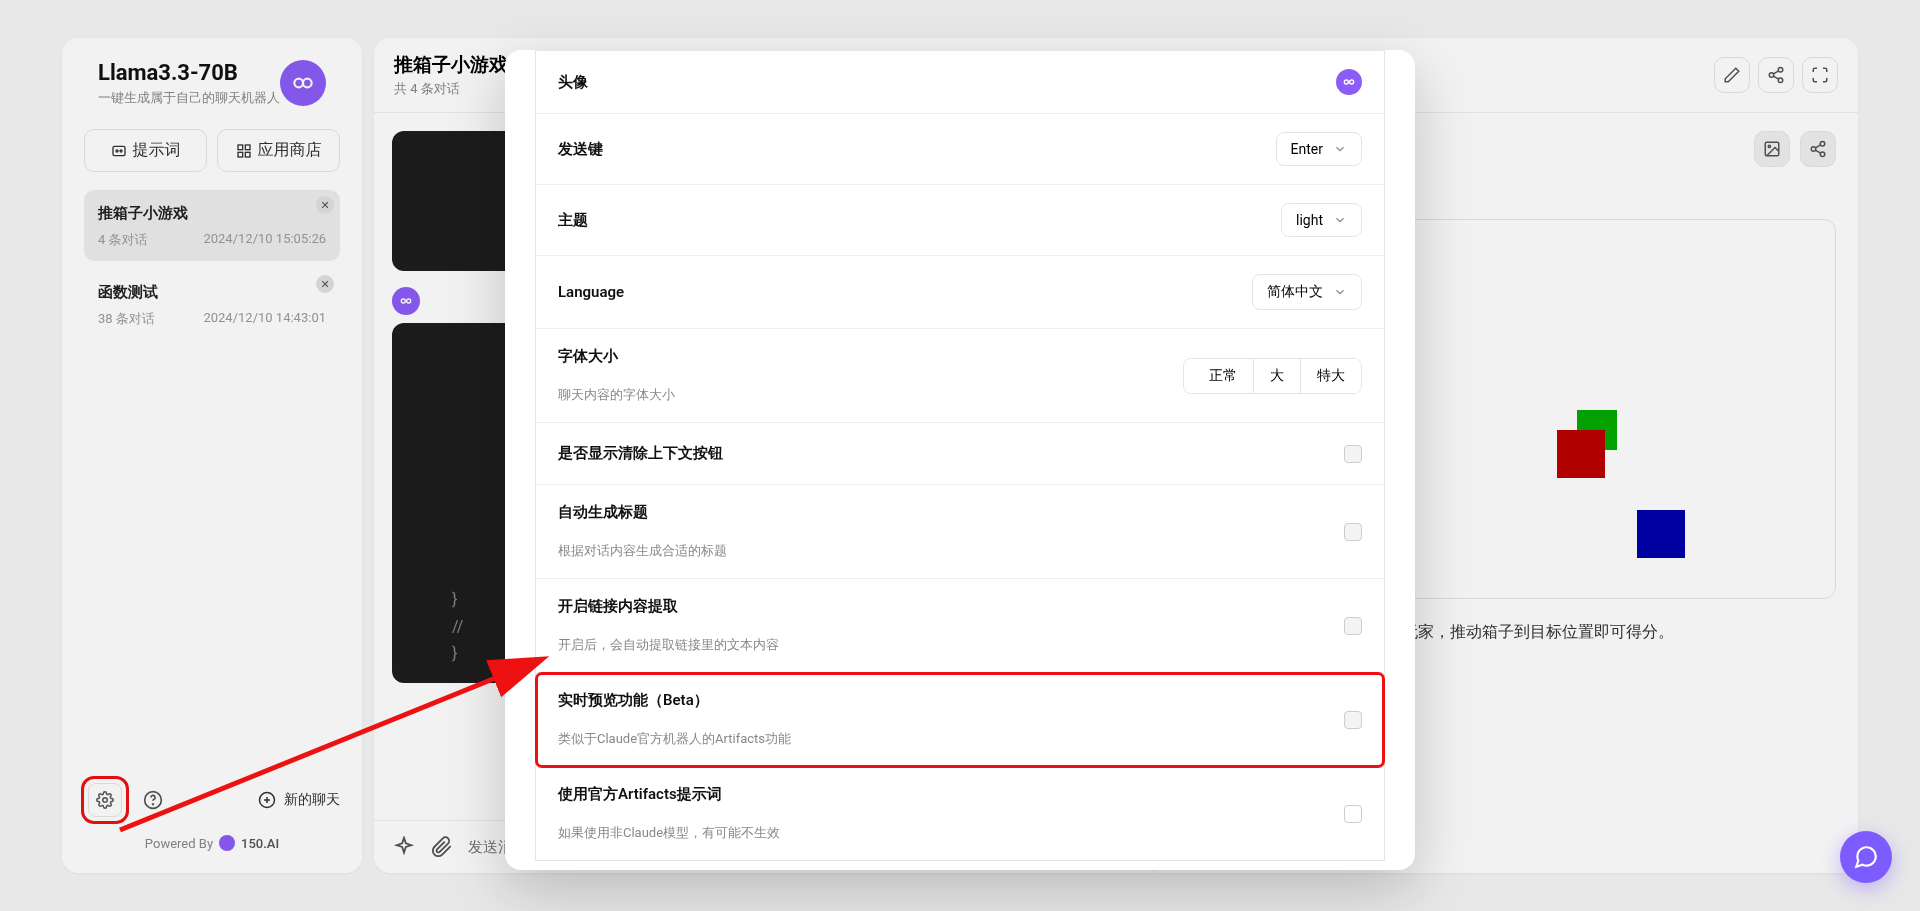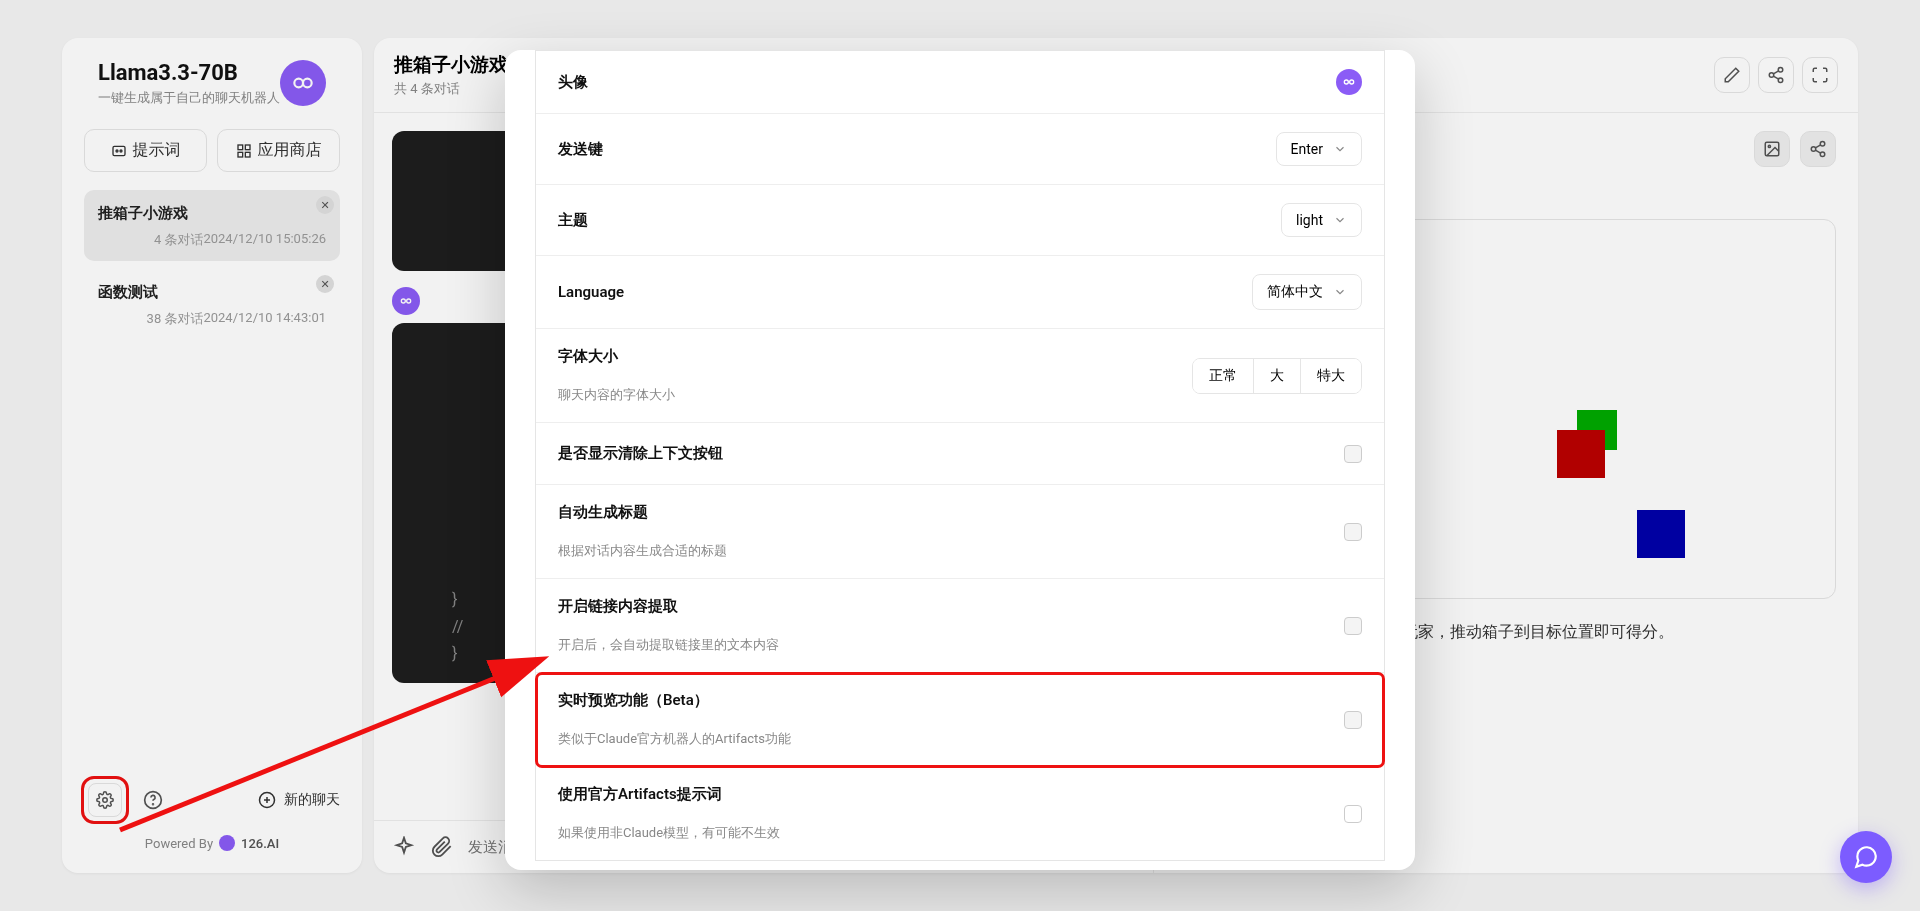--- a/index.html
+++ b/index.html
@@ -9,21 +9,21 @@
 .sb-head { display: flex; align-items: flex-start; justify-content: center; }
 .sb-title { font-size: 22px; font-weight: 700; color: #111; }
 .sb-sub { font-size: 13px; color: #888; margin-top: 4px; }
 .sb-logo { width: 46px; height: 46px; border-radius: 50%; background: #8b5cf6; display: flex; align-items: center; justify-content: center; color: #fff; }
 .sb-actions { display: flex; gap: 10px; margin-top: 22px; }
 .sb-btn { flex: 1; border: 1px solid #e5e5e5; background: #fff; border-radius: 10px; padding: 10px 0; font-size: 16px; color: #333; display: flex; align-items: center; justify-content: center; gap: 6px; cursor: pointer; }
 .chat-list { margin-top: 18px; flex: 1; overflow: auto; }
 .chat-item { padding: 14px 14px 12px 14px; border-radius: 10px; margin-bottom: 8px; position: relative; cursor: pointer; }
 .chat-item.active { background: #ededed; }
 .ci-title { font-size: 15px; font-weight: 600; color: #222; }
-.ci-row { display: flex; justify-content: flex-end; margin-top: 8px; font-size: 13px; color: #9a9a9a; }
+.ci-row { display: flex; justify-content: space-between; margin-top: 8px; font-size: 13px; color: #9a9a9a; }
 .ci-close { position: absolute; top: 6px; right: 6px; width: 18px; height: 18px; border-radius: 50%; background: #e0e0e0; display: flex; align-items: center; justify-content: center; font-size: 11px; color: #555; }
 .sb-foot { display: flex; align-items: center; justify-content: space-between; padding-top: 10px; }
 .sb-icons { display: flex; gap: 10px; align-items: center; }
 .sb-icon-box { width: 34px; height: 34px; border-radius: 8px; border: 1px solid #e5e5e5; display: flex; align-items: center; justify-content: center; cursor: pointer; }
 .sb-newchat { display: flex; align-items: center; gap: 8px; font-size: 14px; color: #333; cursor: pointer; }
 .sb-powered { text-align: center; font-size: 13px; color: #888; margin-top: 14px; display: flex; align-items: center; justify-content: center; gap: 6px; }
 .pb-badge { width: 16px; height: 16px; border-radius: 50%; background: #8b5cf6; display: inline-block; }
 
 .main { flex: 1; background: #fff; border-radius: 16px; display: flex; flex-direction: column; overflow: hidden; box-shadow: 0 1px 3px rgba(0,0,0,0.05); }
 .mh { display: flex; align-items: center; justify-content: space-between; padding: 14px 20px; border-bottom: 1px solid #eee; }
@@ -62,21 +62,21 @@
 .dlg-ctrl span { cursor: pointer; color: #555; display:flex; align-items:center; }
 .dlg-body { padding: 0 30px 28px 30px; overflow: auto; }
 .panel { border: 1px solid #e5e5e5; border-radius: 0; }
 .row { display: flex; align-items: center; justify-content: space-between; padding: 18px 22px; border-bottom: 1px solid #eee; min-height: 62px; }
 .row:last-child { border-bottom: none; }
 .row-txt { display:flex; flex-direction:column; }
 .row-title { font-size: 15px; font-weight: 600; color: #111; }
 .row-desc { font-size: 13px; color: #888; margin-top: 20px; }
 .sel { border: 1px solid #e5e5e5; border-radius: 8px; padding: 8px 14px; display: flex; align-items: center; gap: 10px; cursor: pointer; font-size: 14px; background:#fff; }
 .avatar-ic { width: 26px; height: 26px; border-radius: 50%; background: #8b5cf6; display:flex; align-items:center; justify-content:center; }
-.seg { display: flex; border: 1px solid #e5e5e5; border-radius: 8px; overflow: hidden; }
+.seg { display: flex; border: 1px solid #e5e5e5; border-radius: 8px; overflow: hidden; padding-left: 9px; }
 .seg button { border:none; background:#fff; padding: 8px 16px; font-size:14px; cursor:pointer; border-right:1px solid #e5e5e5; }
 .seg button:last-child { border-right:none; }
 .chk { width: 18px; height: 18px; border: 1px solid #ccc; border-radius: 4px; background:#f4f4f4; }
 .row.hl { outline: 3px solid #e11; outline-offset: -2px; border-radius: 6px; }
 .arrow-svg { position: absolute; z-index: 60; pointer-events: none; }
 .gear-hl { outline: 3px solid #e11; border-radius: 10px; padding: 4px; }
 .fab { position: absolute; right: 28px; bottom: 28px; width: 52px; height: 52px; border-radius: 50%; background: #7c5cff; display:flex; align-items:center; justify-content:center; color:#fff; box-shadow: 0 6px 20px rgba(124,92,255,0.4); cursor:pointer; }
 </style>
 </head>
 <body>
@@ -155,21 +155,21 @@
             <circle cx="12" cy="12" r="10"></circle>
             <line x1="12" y1="8" x2="12" y2="16"></line>
             <line x1="8" y1="12" x2="16" y2="12"></line>
           </svg>
         <span>新的聊天</span>
       </div>
     </div>
     <div class="sb-powered">
       <span>Powered By</span>
       <span class="pb-badge"></span>
-      <span style="color:#555;font-weight:500;">126.AI</span>
+      <span style="color:#555;font-weight:500;">150.AI</span>
     </div>
   </div>
 
   <div class="main">
     <div class="mh">
       <div>
         <div class="mh-title">推箱子小游戏</div>
         <div class="mh-sub">共 4 条对话</div>
       </div>
       <div class="mh-actions">

